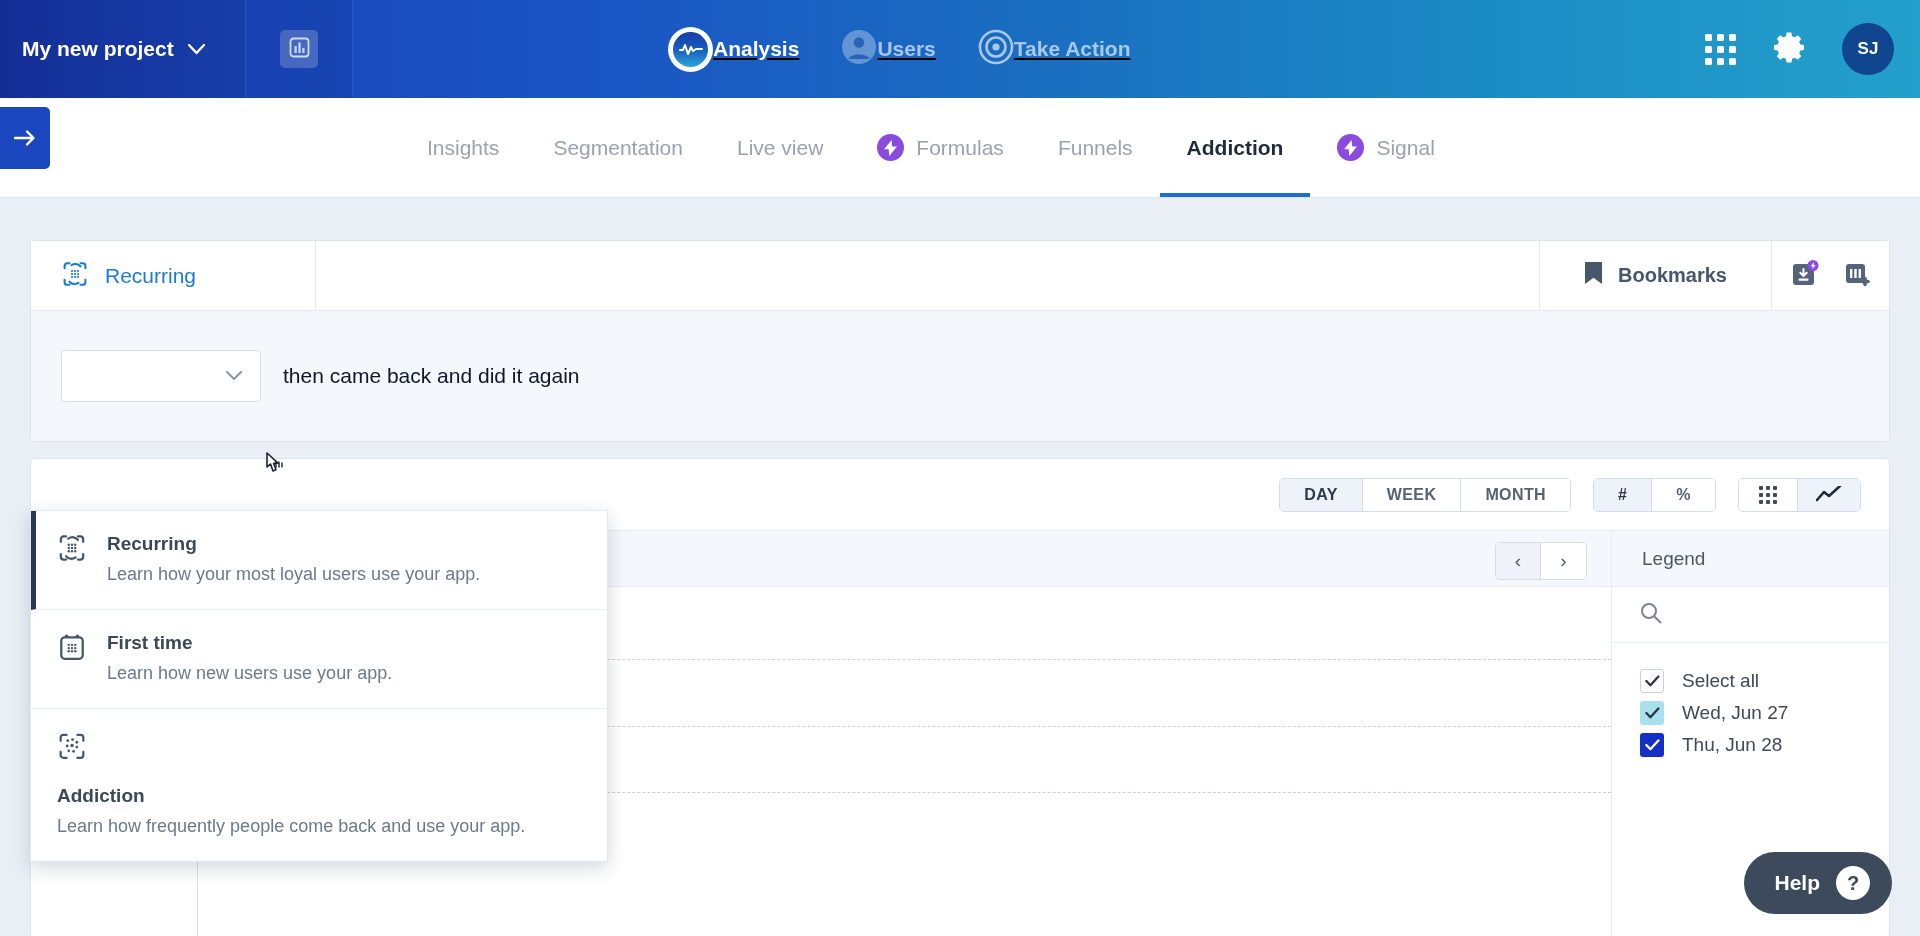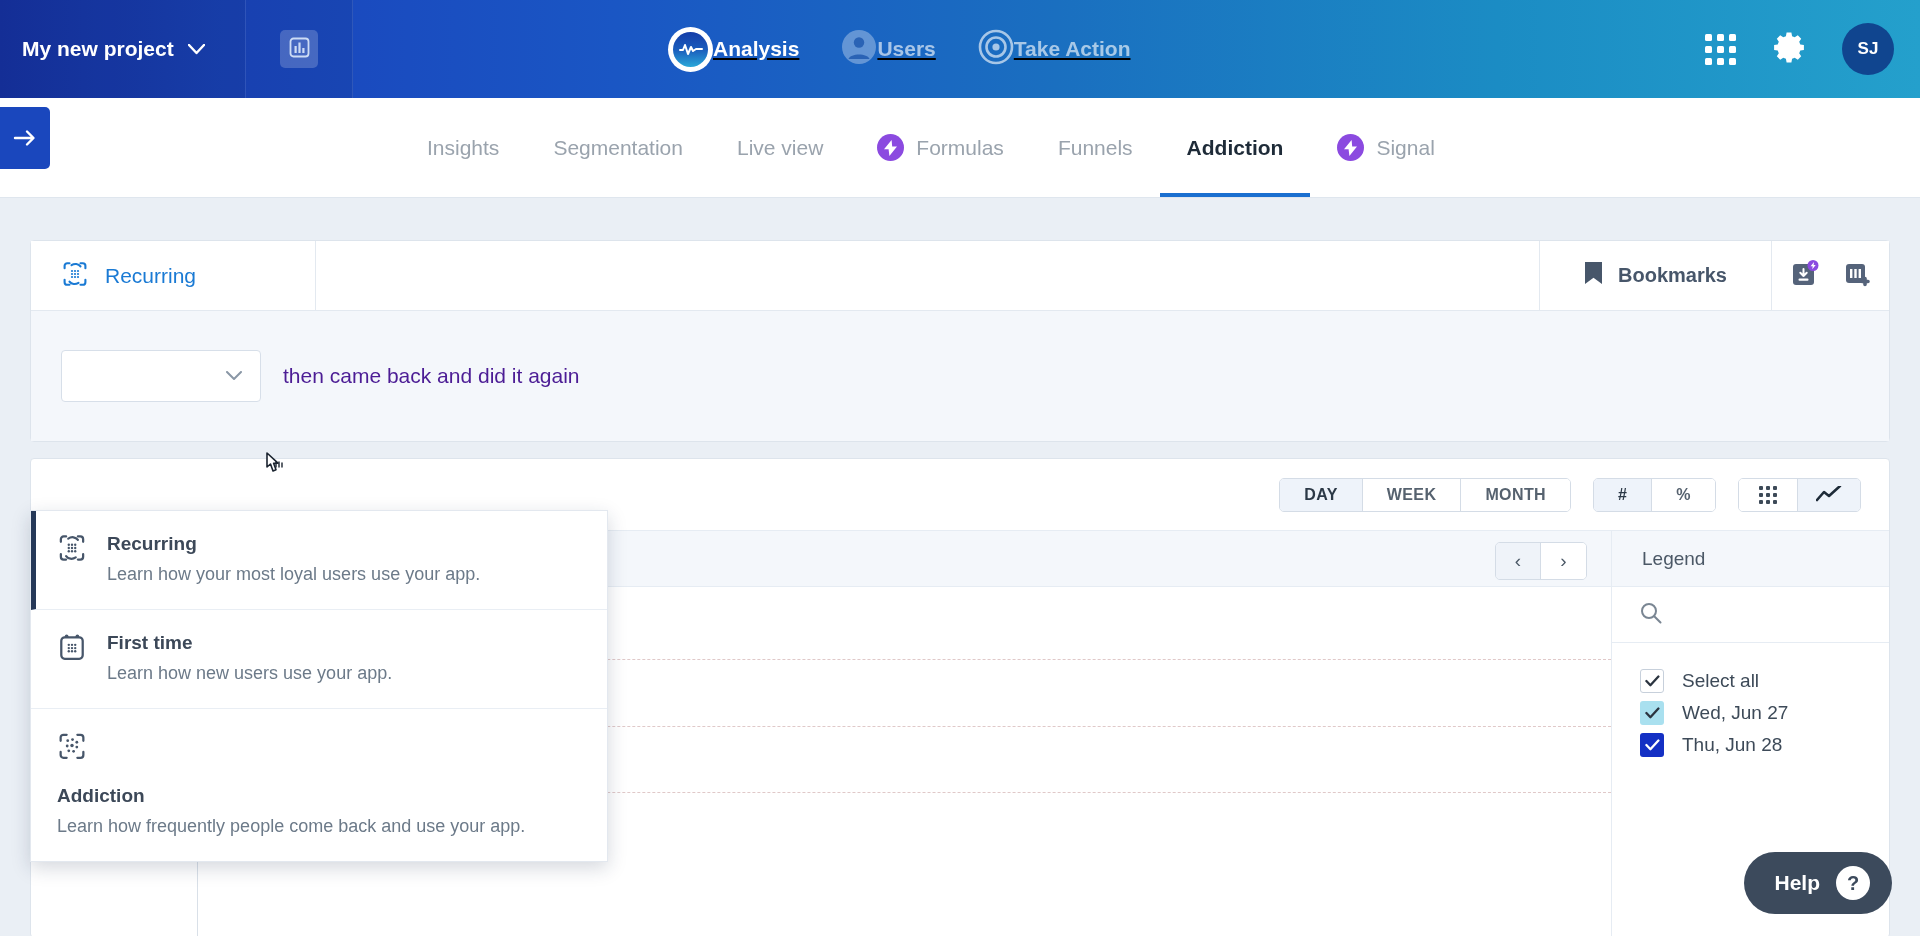--- a/index.html
+++ b/index.html
@@ -133,21 +133,21 @@
   .query-body {
     height: 130px; background: #f4f7fb;
     display: flex; align-items: center; padding-left: 30px; gap: 22px;
   }
   .dd-box {
     width: 200px; height: 52px; background: #fff;
     border: 1px solid #d7dfe9; border-radius: 4px;
     display: flex; align-items: center; justify-content: flex-end;
     padding-right: 18px; cursor: pointer;
   }
-  .then-text { font-size: 21px; color: #4c1d95; }
+  .then-text { font-size: 21px; color: #0f172a; }
 
   
   .chart-card {
     position: absolute; left: 30px; top: 260px; width: 1860px; height: 480px;
     background: #fff; border: 1px solid #dde4ec; border-radius: 4px; overflow: hidden;
   }
   .chart-toolbar {
     height: 72px; display: flex; align-items: center; justify-content: flex-end;
     padding-right: 28px; gap: 22px; border-bottom: 1px solid #e6ecf3;
   }

